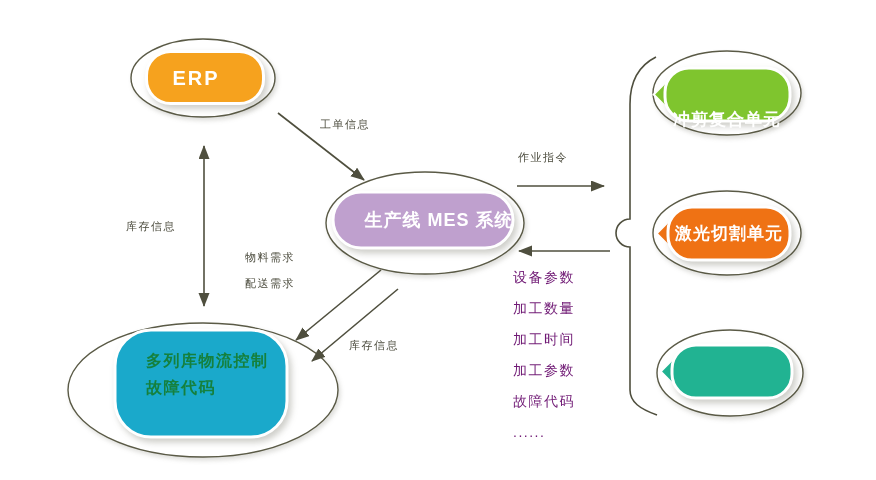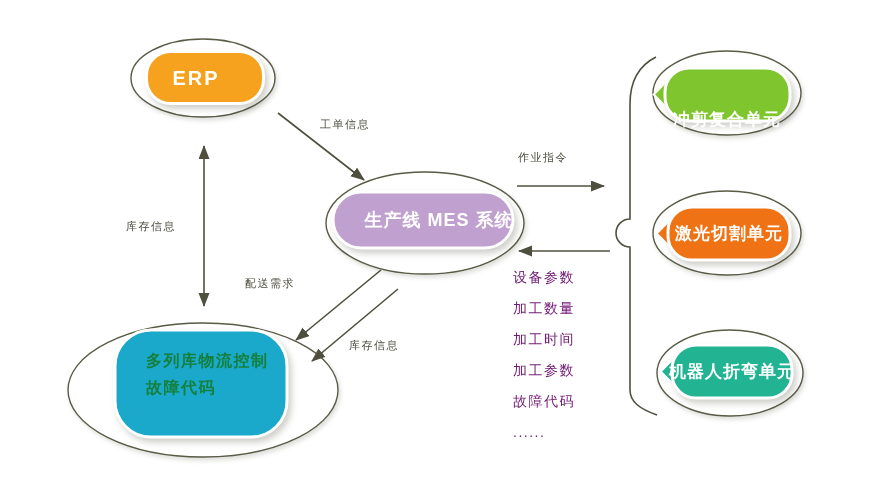--- a/index.html
+++ b/index.html
@@ -67,24 +67,24 @@
   </svg>
 
   <div class="node-lbl lbl-erp" style="left:196px;top:78px;">ERP</div>
   <div class="node-lbl lbl-mes" style="left:439px;top:220px;">生产线 MES 系统</div>
   <div class="lbl-logistics" style="left:146px;top:347px;">
     <div>多列库物流控制</div>
     <div>故障代码</div>
   </div>
   <div class="node-lbl lbl-unit" style="left:727px;top:94px;margin-top:25px;">冲剪复合单元</div>
   <div class="node-lbl lbl-unit" style="left:729px;top:233px;">激光切割单元</div>
-  <div class="node-lbl lbl-unit" style="left:732px;top:371px;">机器人折弯单元</div>
 
   <div class="lbl" style="left:320px;top:117px;">工单信息</div>
   <div class="lbl" style="left:126px;top:219px;">库存信息</div>
+  <div class="lbl" style="left:245px;top:250px;">物料需求</div>
   <div class="lbl" style="left:245px;top:276px;">配送需求</div>
   <div class="lbl" style="left:349px;top:338px;">库存信息</div>
   <div class="lbl" style="left:518px;top:150px;">作业指令</div>
 
   <div class="return-list" style="left:513px;top:262px;">
     <div>设备参数</div>
     <div>加工数量</div>
     <div>加工时间</div>
     <div>加工参数</div>
     <div>故障代码</div>

